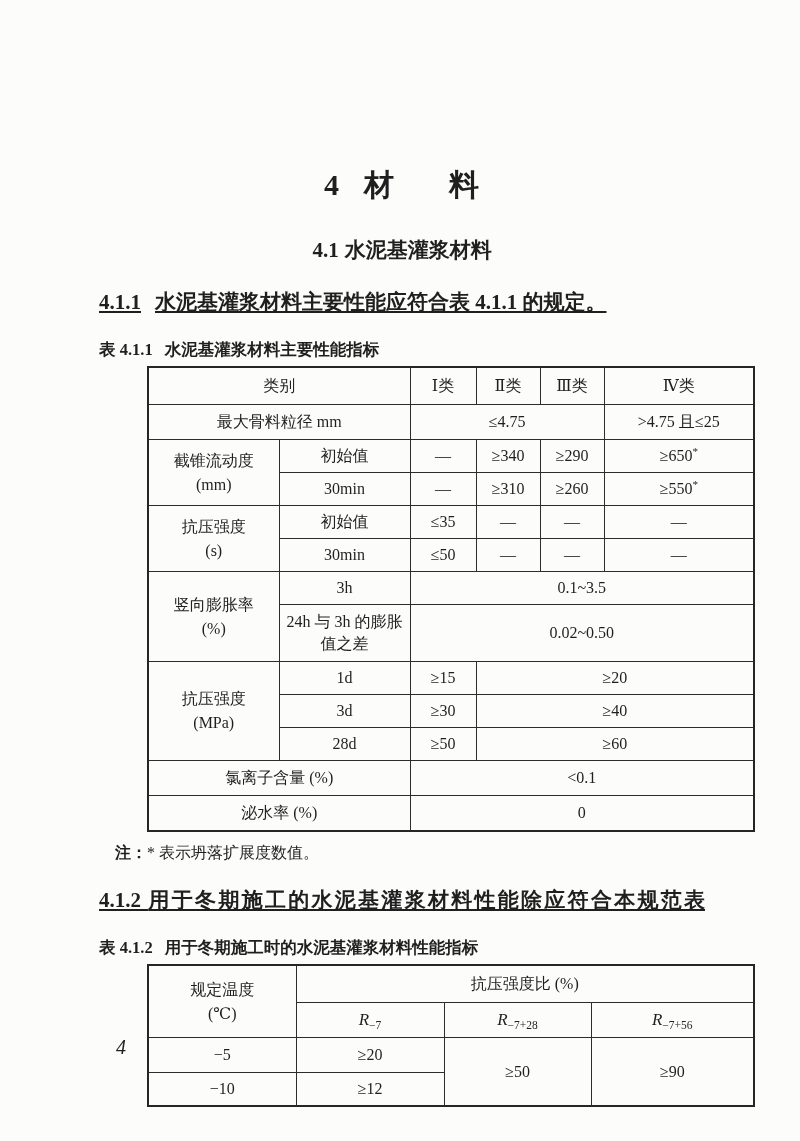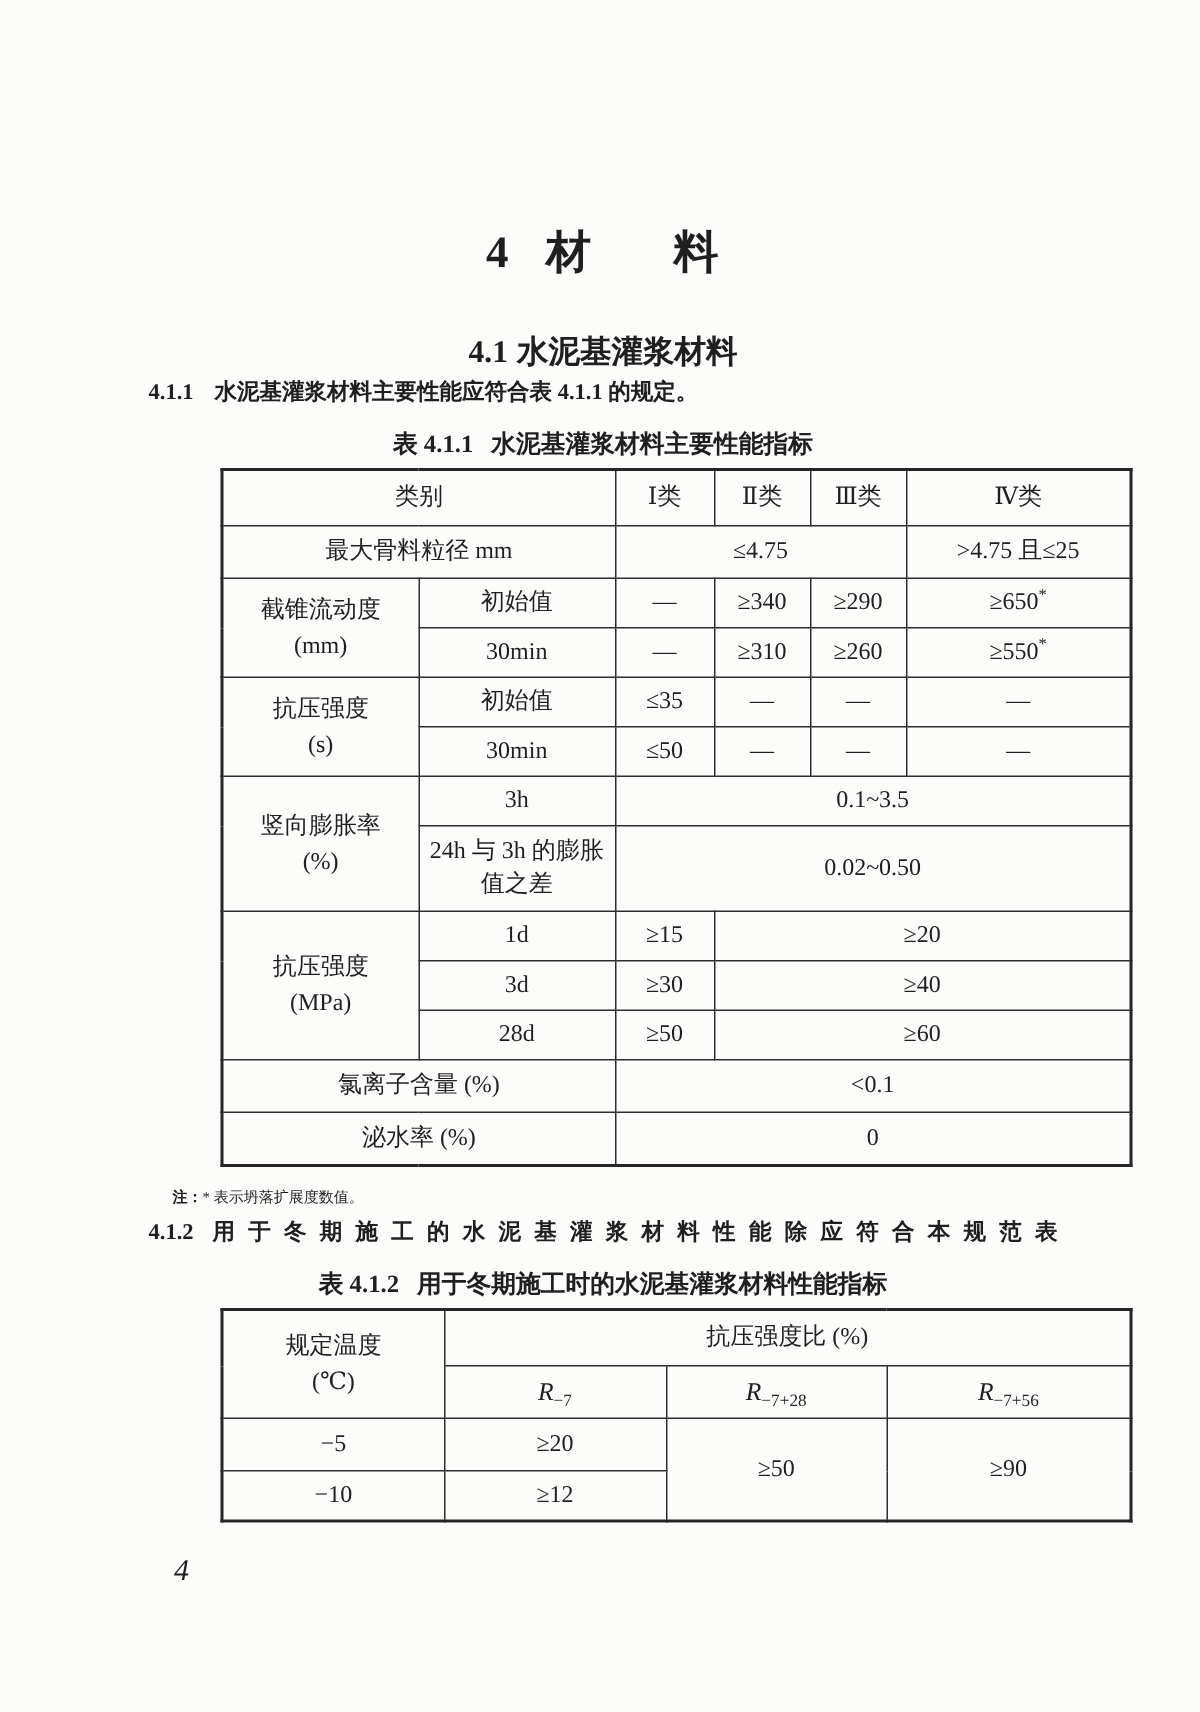--- a/index.html
+++ b/index.html
@@ -21,46 +21,48 @@
     width:606px;
   }
   
   .chapter-title{
     text-align:center;
     font-size:30px;
     font-weight:700;
     line-height:38px;
     letter-spacing:1px;
     white-space:nowrap;
+    margin-top:16px;
   }
   .chapter-title .w1{margin-left:24px;}
   .chapter-title .w2{margin-left:54px;}
   
   .section-title{
     margin-top:32px;
     text-align:center;
     font-size:21px;
     font-weight:700;
     line-height:28px;
     white-space:nowrap;
   }
   .section-title .sec-text{margin-left:6px;}
   
   .clause{
-    font-size:15px;
+    margin-top:24px;
+    font-size:21px;
     font-weight:600;
     line-height:29px;
+    text-decoration:underline;
   }
   .clause .clause-label{font-weight:700;margin-right:14px;}
   .clause .jline{text-align:justify;text-align-last:justify;}
   .clause .jline .clause-label{margin-right:0;}
   
   .tbl-caption{
-    margin-top:8px;
-    text-align:center;
+    margin-top:22px;
     font-size:16.5px;
     font-weight:700;
     line-height:22px;
     white-space:nowrap;
   }
   .tbl-caption .cap-text{margin-left:12px;}
   
   table.spec{
     margin-top:5px;
     border-collapse:collapse;
@@ -83,21 +85,21 @@
   td.h30{height:30px;}
   td.h28{height:28px;}
   td.h52{height:52px;}
   .cell-2line div{line-height:24px;}
   sup.star{font-size:11px;vertical-align:super;line-height:0;}
   .r-base{font-style:italic;font-size:17px;font-family:"Liberation Serif","DejaVu Serif",serif;}
   .r-sub{font-size:11.5px;vertical-align:sub;line-height:0;letter-spacing:0;}
   
   .note{
     margin:11px 0 0 16px;
-    font-size:10px;
+    font-size:16px;
     font-weight:500;
     line-height:19px;
   }
   .note .note-prefix{font-weight:700;}
   
   .page-number{
     position:absolute;
     left:116px;
     top:1036px;
     font-size:20px;

